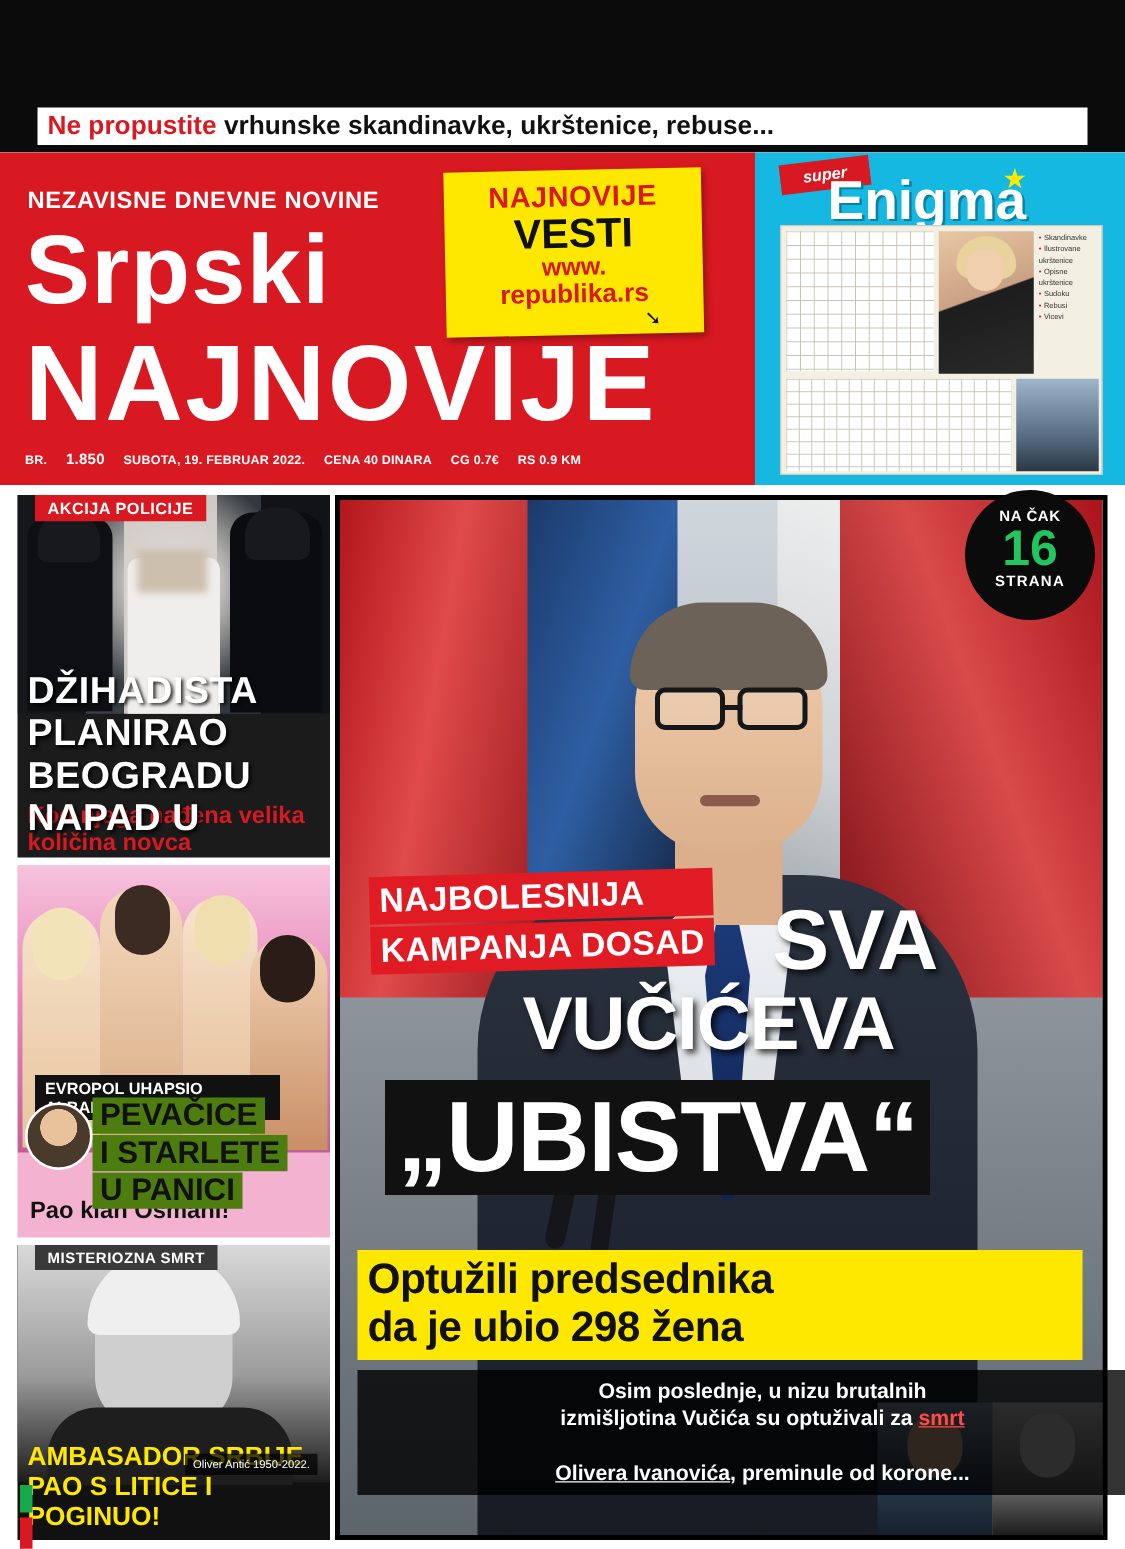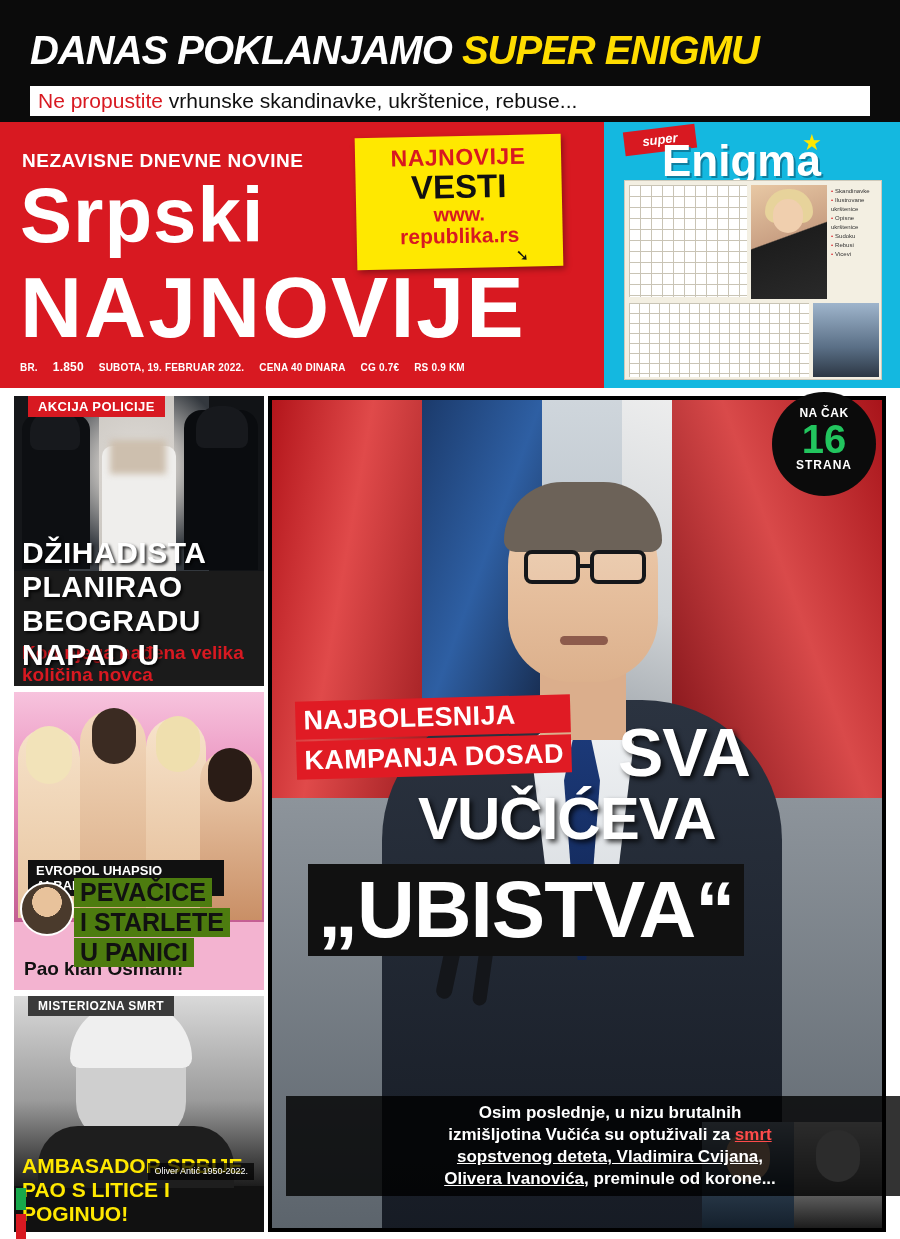--- a/index.html
+++ b/index.html
@@ -23,21 +23,21 @@
     font-weight: bold; font-style: italic; font-size: 40px; letter-spacing: -1px;
     white-space: nowrap;
   }
   .promo-line1 .w { color:#ffffff; }
   .promo-line1 .y { color:#ffdd00; }
   .promo-line2 {
     position: absolute; left: 30px; top: 86px; width: 840px; height: 30px;
     background: #ffffff;
   }
   .promo-line2 .inner {
-    font-weight: normal; font-size: 21px; line-height: 30px; white-space: nowrap;
+    font-weight: bold; font-size: 21px; line-height: 30px; white-space: nowrap;
     padding-left: 8px;
   }
   .promo-line2 .r { color:#d81921; }
   .promo-line2 .b { color:#111; }
 
   
   .masthead {
     position: absolute; left: 0; top: 122px; width: 900px; height: 266px;
     background: #ffffff;
   }
@@ -307,23 +307,20 @@
     background: linear-gradient(180deg,#d7d7d7 0%, #7a7a7a 55%, #1d1d1d 100%);
   }
   .mini-p2 .h { position:absolute; left: 22px; top: 8px; width: 44px; height: 52px; border-radius: 22px; background:#d9d9d9;}
 </style>
 </head>
 <body>
 
 <div class="page">
 
   <div class="promo">
-    <div class="promo-line1">
-      <span class="w">DANAS POKLANJAMO </span><span class="y">SUPER ENIGMU</span>
-    </div>
     <div class="promo-line2">
       <div class="inner">
         <span class="r">Ne propustite </span><span class="b">vrhunske skandinavke, ukrštenice, rebuse...</span>
       </div>
     </div>
   </div>
 
   <div class="masthead">
     <div class="mast-left">
       <div class="mast-kicker">NEZAVISNE DNEVNE NOVINE</div>
@@ -464,26 +461,30 @@
         <div>NAJBOLESNIJA</div>
         <div>KAMPANJA DOSAD</div>
       </div>
 
       <div class="main-hl">
         <div class="l1">SVA</div>
         <div class="l2">VUČIĆEVA</div>
         <div class="l3">„UBISTVA“</div>
       </div>
 
+      <div class="yellow-box">
+        <div>Optužili predsednika</div>
+        <div>da je ubio 298 žena</div>
+      </div>
 
       <div class="lead-box">
         <p>
           <span>Osim poslednje, u nizu brutalnih</span><br>
           <span>izmišljotina Vučića su optuživali za </span><span class="hlr">smrt</span><br>
-          <span class="hlw">sopstvenog deteta, Vladimira Cvijana,</span><br>
+          <br>
           <span class="hlw">Olivera Ivanovića</span><span>, preminule od korone...</span>
         </p>
       </div>
 
       <div class="mini-p1">
           <div class="h"></div>
         </div>
       <div class="mini-p2">
           <div class="h"></div>
         </div>

